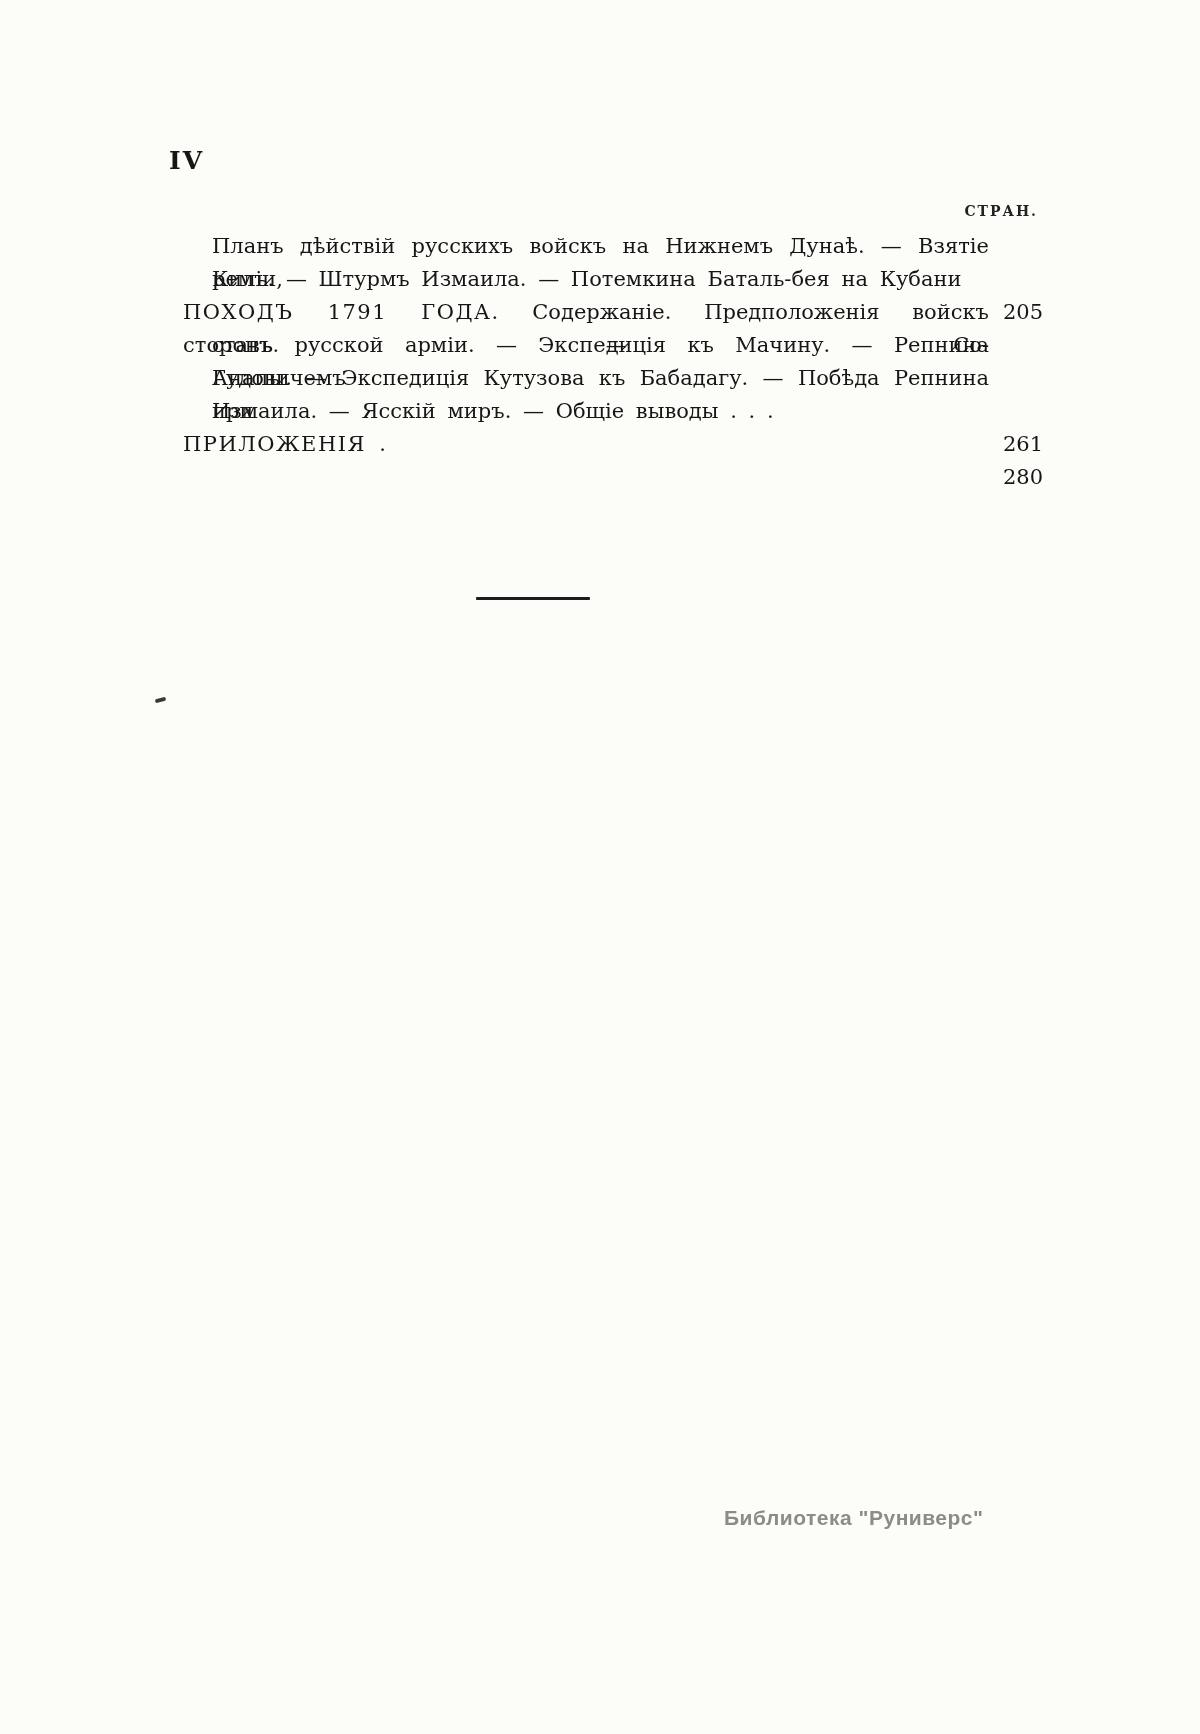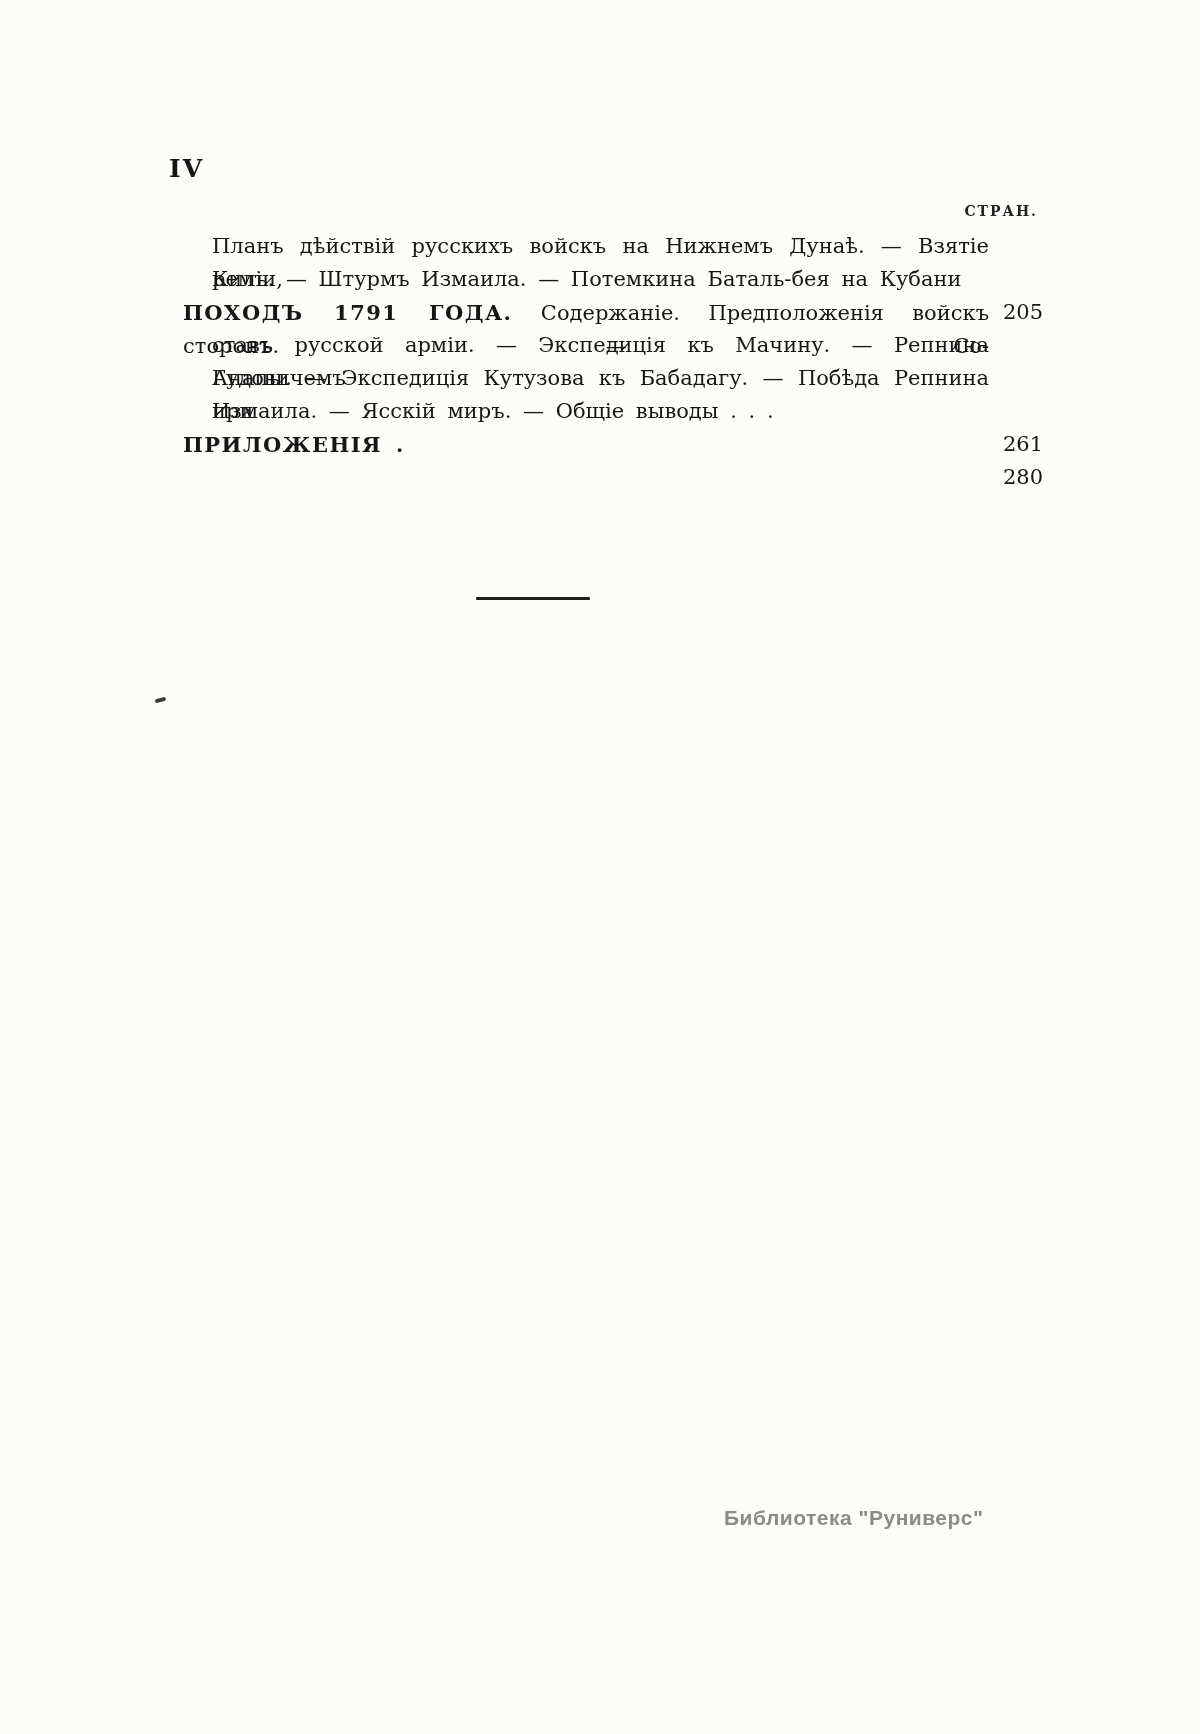--- a/index.html
+++ b/index.html
@@ -12,21 +12,21 @@
     width: 1200px;
     height: 1734px;
     background: #fcfdf8;
     overflow: hidden;
     font-family: "DejaVu Serif", serif;
     color: #161616;
   }
   .folio {
     position: absolute;
     left: 169px;
-    top: 154px;
+    top: 146px;
     font-size: 25px;
     font-weight: 700;
     letter-spacing: 2px;
   }
   .col-header {
     position: absolute;
     left: 958px;
     top: 203px;
     width: 80px;
     font-size: 14px;
@@ -51,21 +51,21 @@
   }
   .toc-line.justified {
     white-space: normal;
     text-align: justify;
     text-align-last: justify;
   }
   .toc-line.indented {
     padding-left: 29px;
   }
   .chapter-heading {
-    font-weight: 700;
+    font-weight: 400;
     letter-spacing: 1.5px;
   }
   .page-numbers {
     position: absolute;
     left: 983px;
     top: 230px;
     width: 60px;
   }
   .page-number {
     position: absolute;

